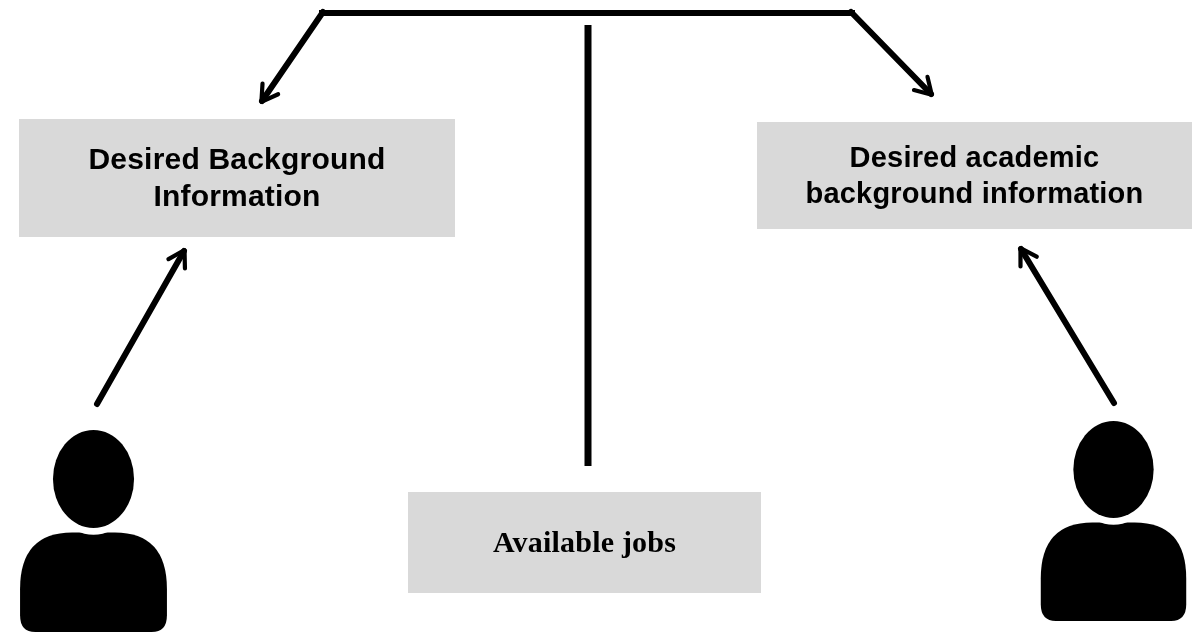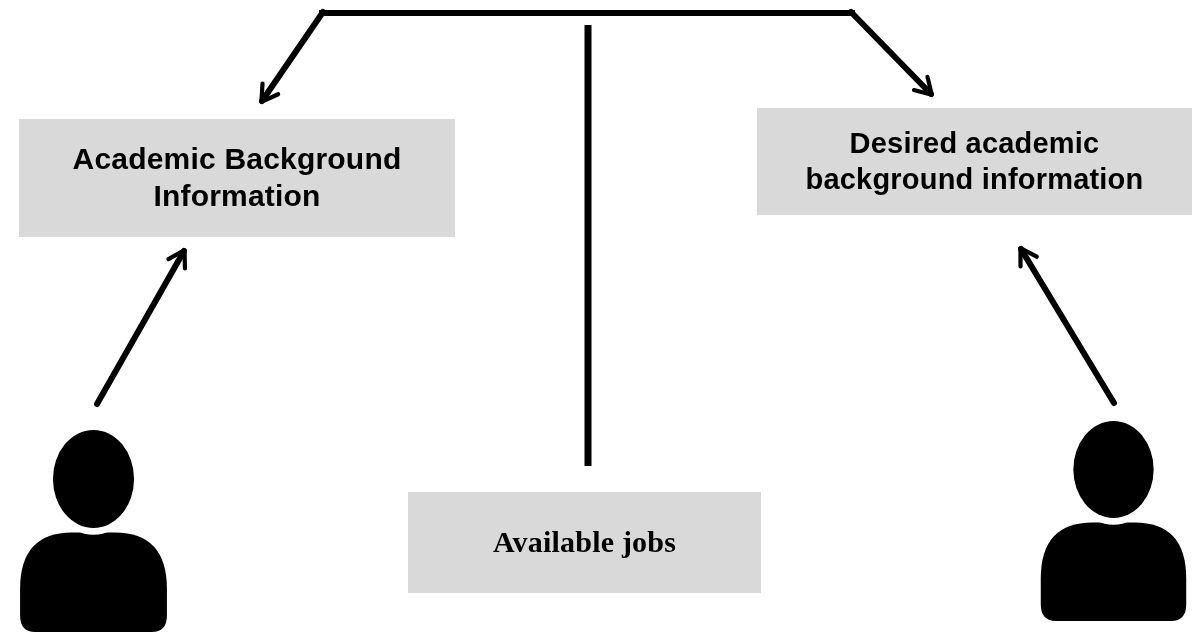--- a/index.html
+++ b/index.html
@@ -39,21 +39,21 @@
     left: 19px;
     top: 119px;
     width: 436px;
     height: 118px;
     font-size: 30px;
     padding: 0 10px;
     box-sizing: border-box;
   }
   #box-desired {
     left: 757px;
-    top: 108px;
+    top: 122px;
     width: 435px;
     height: 107px;
     font-size: 29px;
     padding: 16px 6px;
     box-sizing: border-box;
   }
   #box-jobs {
     left: 408px;
     top: 492px;
     width: 353px;
@@ -96,21 +96,21 @@
     <path d="M851,12 L931,94" stroke="#000000" stroke-width="6" fill="none" stroke-linecap="round" marker-end="url(#arrowhead)"></path>
 
     <path d="M588,25 V466" stroke="#000000" stroke-width="7" fill="none" stroke-linecap="butt"></path>
 
     <path d="M97,404 L184,251" stroke="#000000" stroke-width="6" fill="none" stroke-linecap="round" marker-end="url(#arrowhead)"></path>
 
     <path d="M1114,403 L1021,249" stroke="#000000" stroke-width="6" fill="none" stroke-linecap="round" marker-end="url(#arrowhead)"></path>
   </svg>
 
   <div class="node-box" id="box-academic">
-    <span>Academic Background Information</span>
+    <span>Desired Background Information</span>
   </div>
 
   <div class="node-box" id="box-desired">
     <span>Desired academic background information</span>
   </div>
 
   <div class="node-box" id="box-jobs">
     <span>Available jobs</span>
   </div>
 

